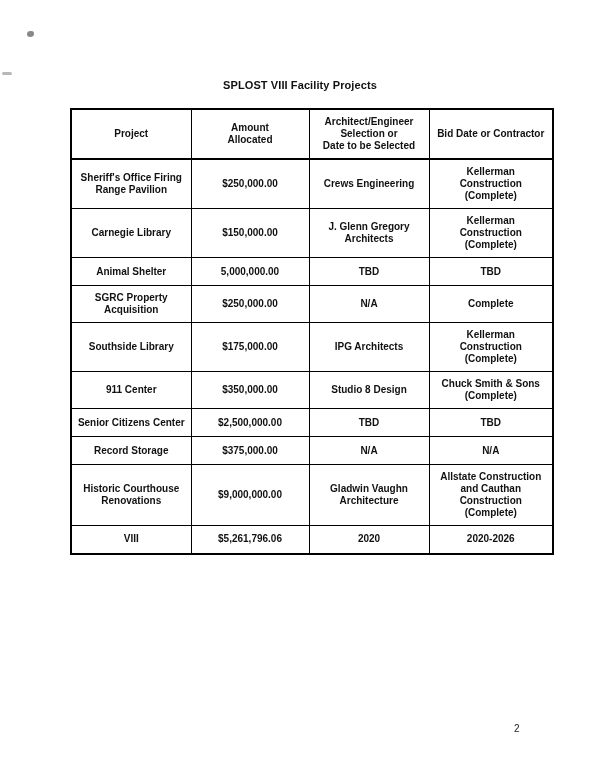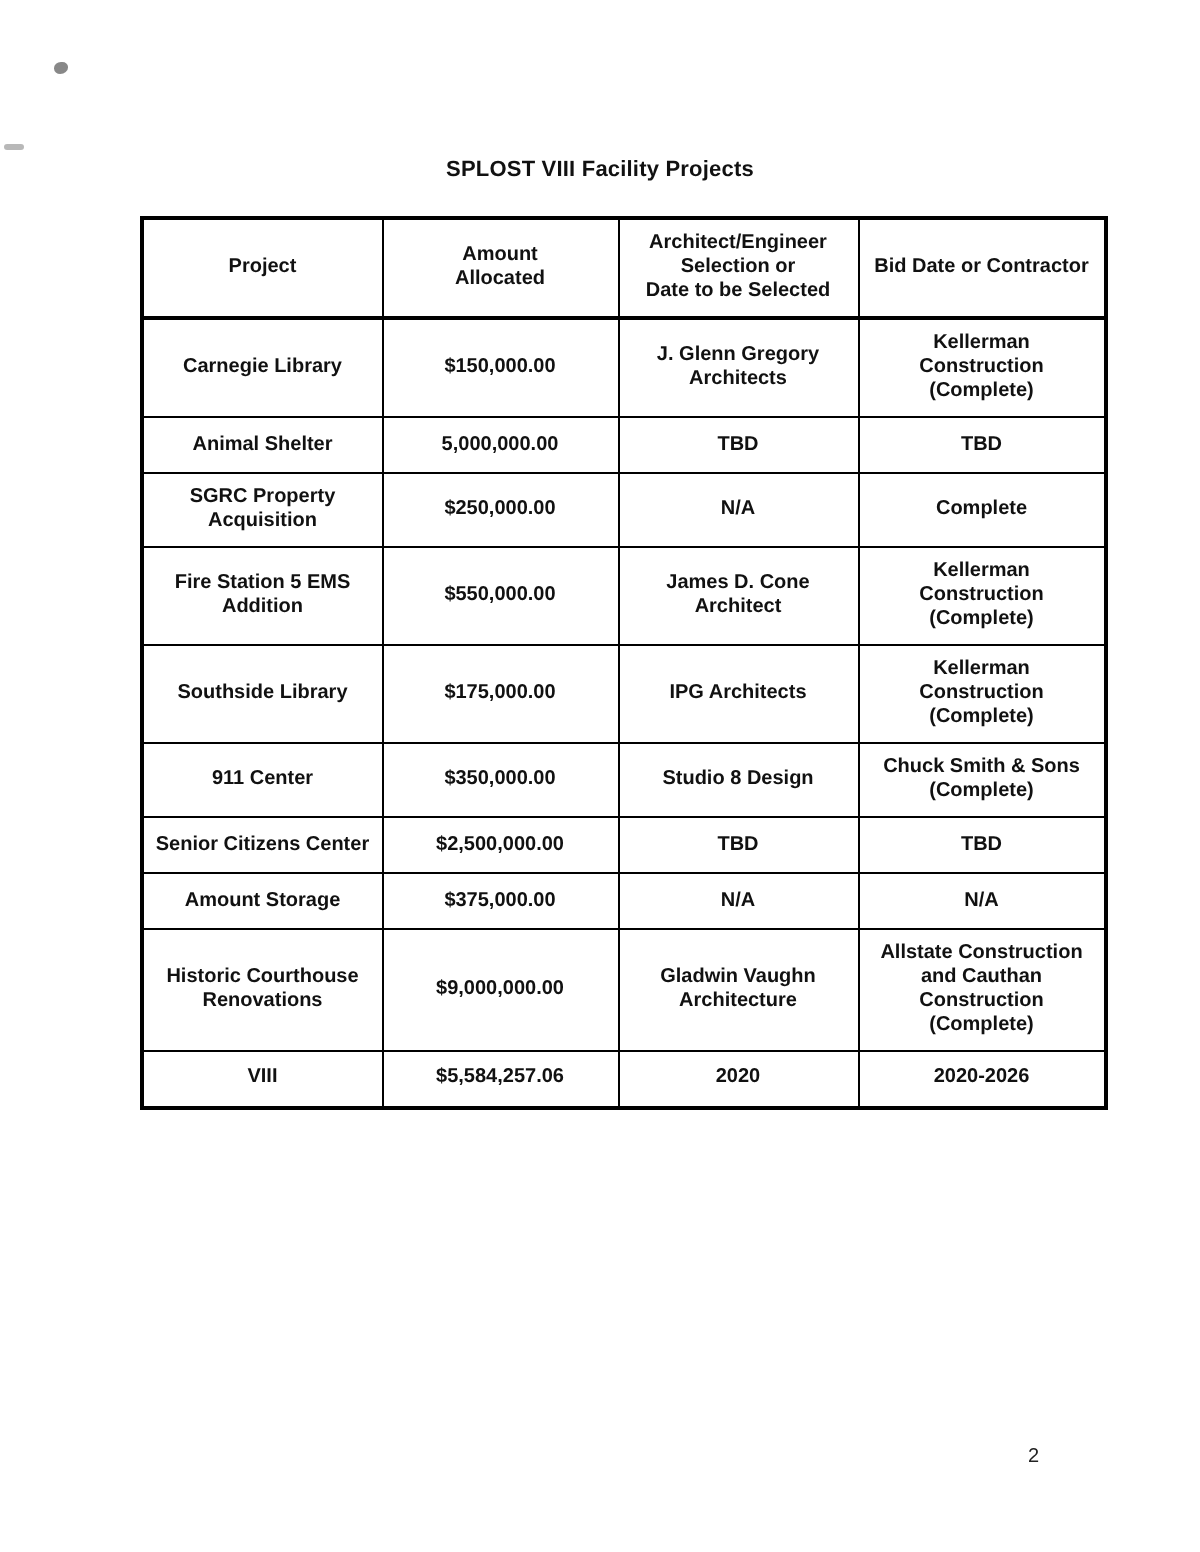--- a/index.html
+++ b/index.html
@@ -89,50 +89,49 @@
         <th>Amount
 Allocated</th>
         <th>Architect/Engineer
 Selection or
 Date to be Selected</th>
         <th>Bid Date or Contractor</th>
       </tr>
     </thead>
     <tbody>
         <tr>
+    <td>Sheriff's Office Firing
+Range Pavilion</td>
+    <td>$250,000.00</td>
+    <td>Crews Engineering</td>
+    <td>Kellerman
+Construction
+(Complete)</td>
+  </tr>
+        <tr>
     <td>Carnegie Library</td>
     <td>$150,000.00</td>
     <td>J. Glenn Gregory
 Architects</td>
     <td>Kellerman
 Construction
 (Complete)</td>
   </tr>
         <tr>
     <td>Animal Shelter</td>
     <td>5,000,000.00</td>
     <td>TBD</td>
     <td>TBD</td>
   </tr>
         <tr>
     <td>SGRC Property
 Acquisition</td>
     <td>$250,000.00</td>
     <td>N/A</td>
     <td>Complete</td>
-  </tr>
-        <tr>
-    <td>Fire Station 5 EMS
-Addition</td>
-    <td>$550,000.00</td>
-    <td>James D. Cone
-Architect</td>
-    <td>Kellerman
-Construction
-(Complete)</td>
   </tr>
         <tr>
     <td>Southside Library</td>
     <td>$175,000.00</td>
     <td>IPG Architects</td>
     <td>Kellerman
 Construction
 (Complete)</td>
   </tr>
         <tr>
@@ -142,39 +141,39 @@
     <td>Chuck Smith &amp; Sons
 (Complete)</td>
   </tr>
         <tr>
     <td>Senior Citizens Center</td>
     <td>$2,500,000.00</td>
     <td>TBD</td>
     <td>TBD</td>
   </tr>
         <tr>
-    <td>Amount Storage</td>
+    <td>Record Storage</td>
     <td>$375,000.00</td>
     <td>N/A</td>
     <td>N/A</td>
   </tr>
         <tr>
     <td>Historic Courthouse
 Renovations</td>
     <td>$9,000,000.00</td>
     <td>Gladwin Vaughn
 Architecture</td>
     <td>Allstate Construction
 and Cauthan
 Construction
 (Complete)</td>
   </tr>
         <tr>
     <td>VIII</td>
-    <td>$5,584,257.06</td>
+    <td>$5,261,796.06</td>
     <td>2020</td>
     <td>2020-2026</td>
   </tr>
       </tbody>
   </table>
 
   <div class="page-number">2</div>
 
 </div>
 

